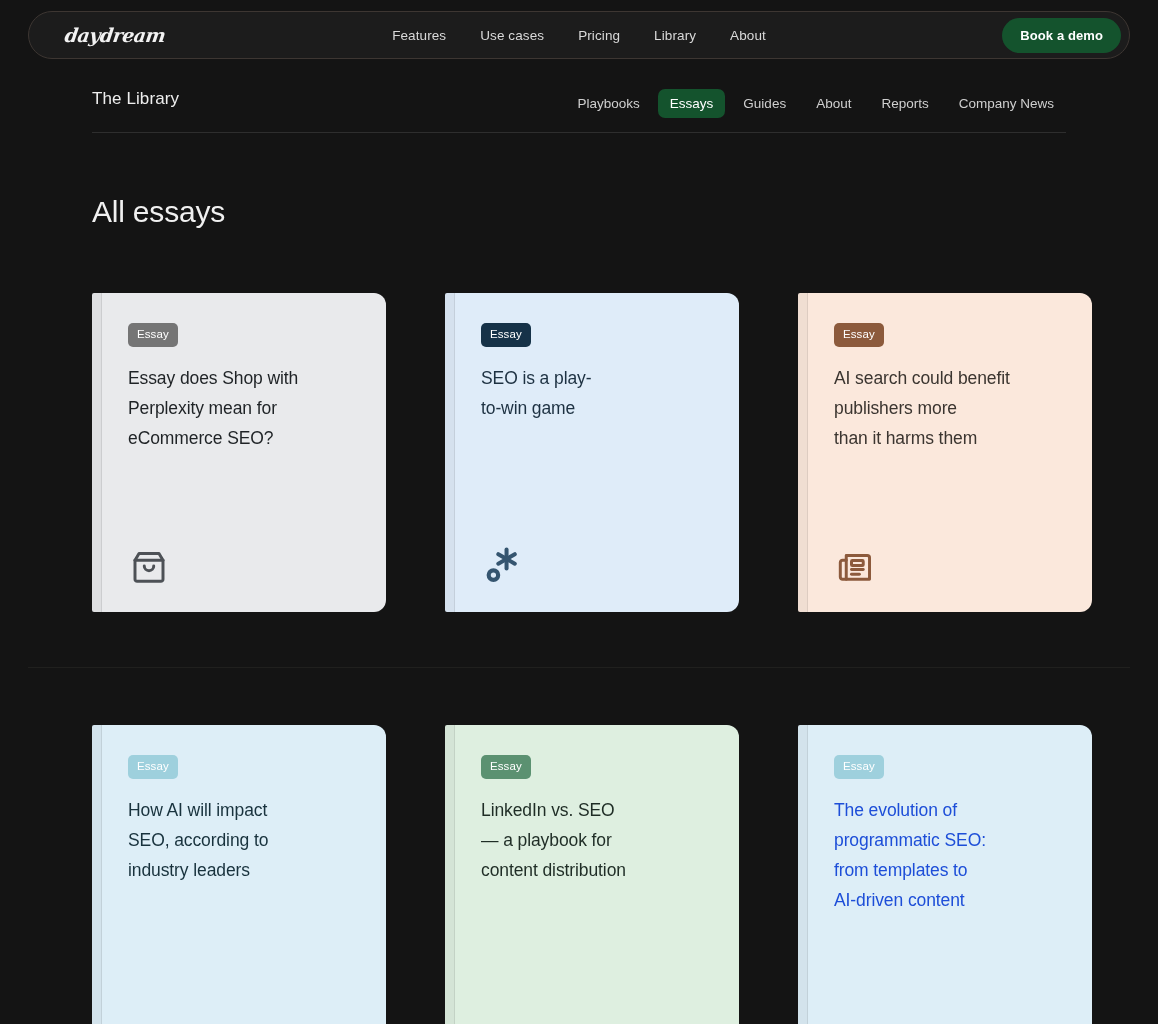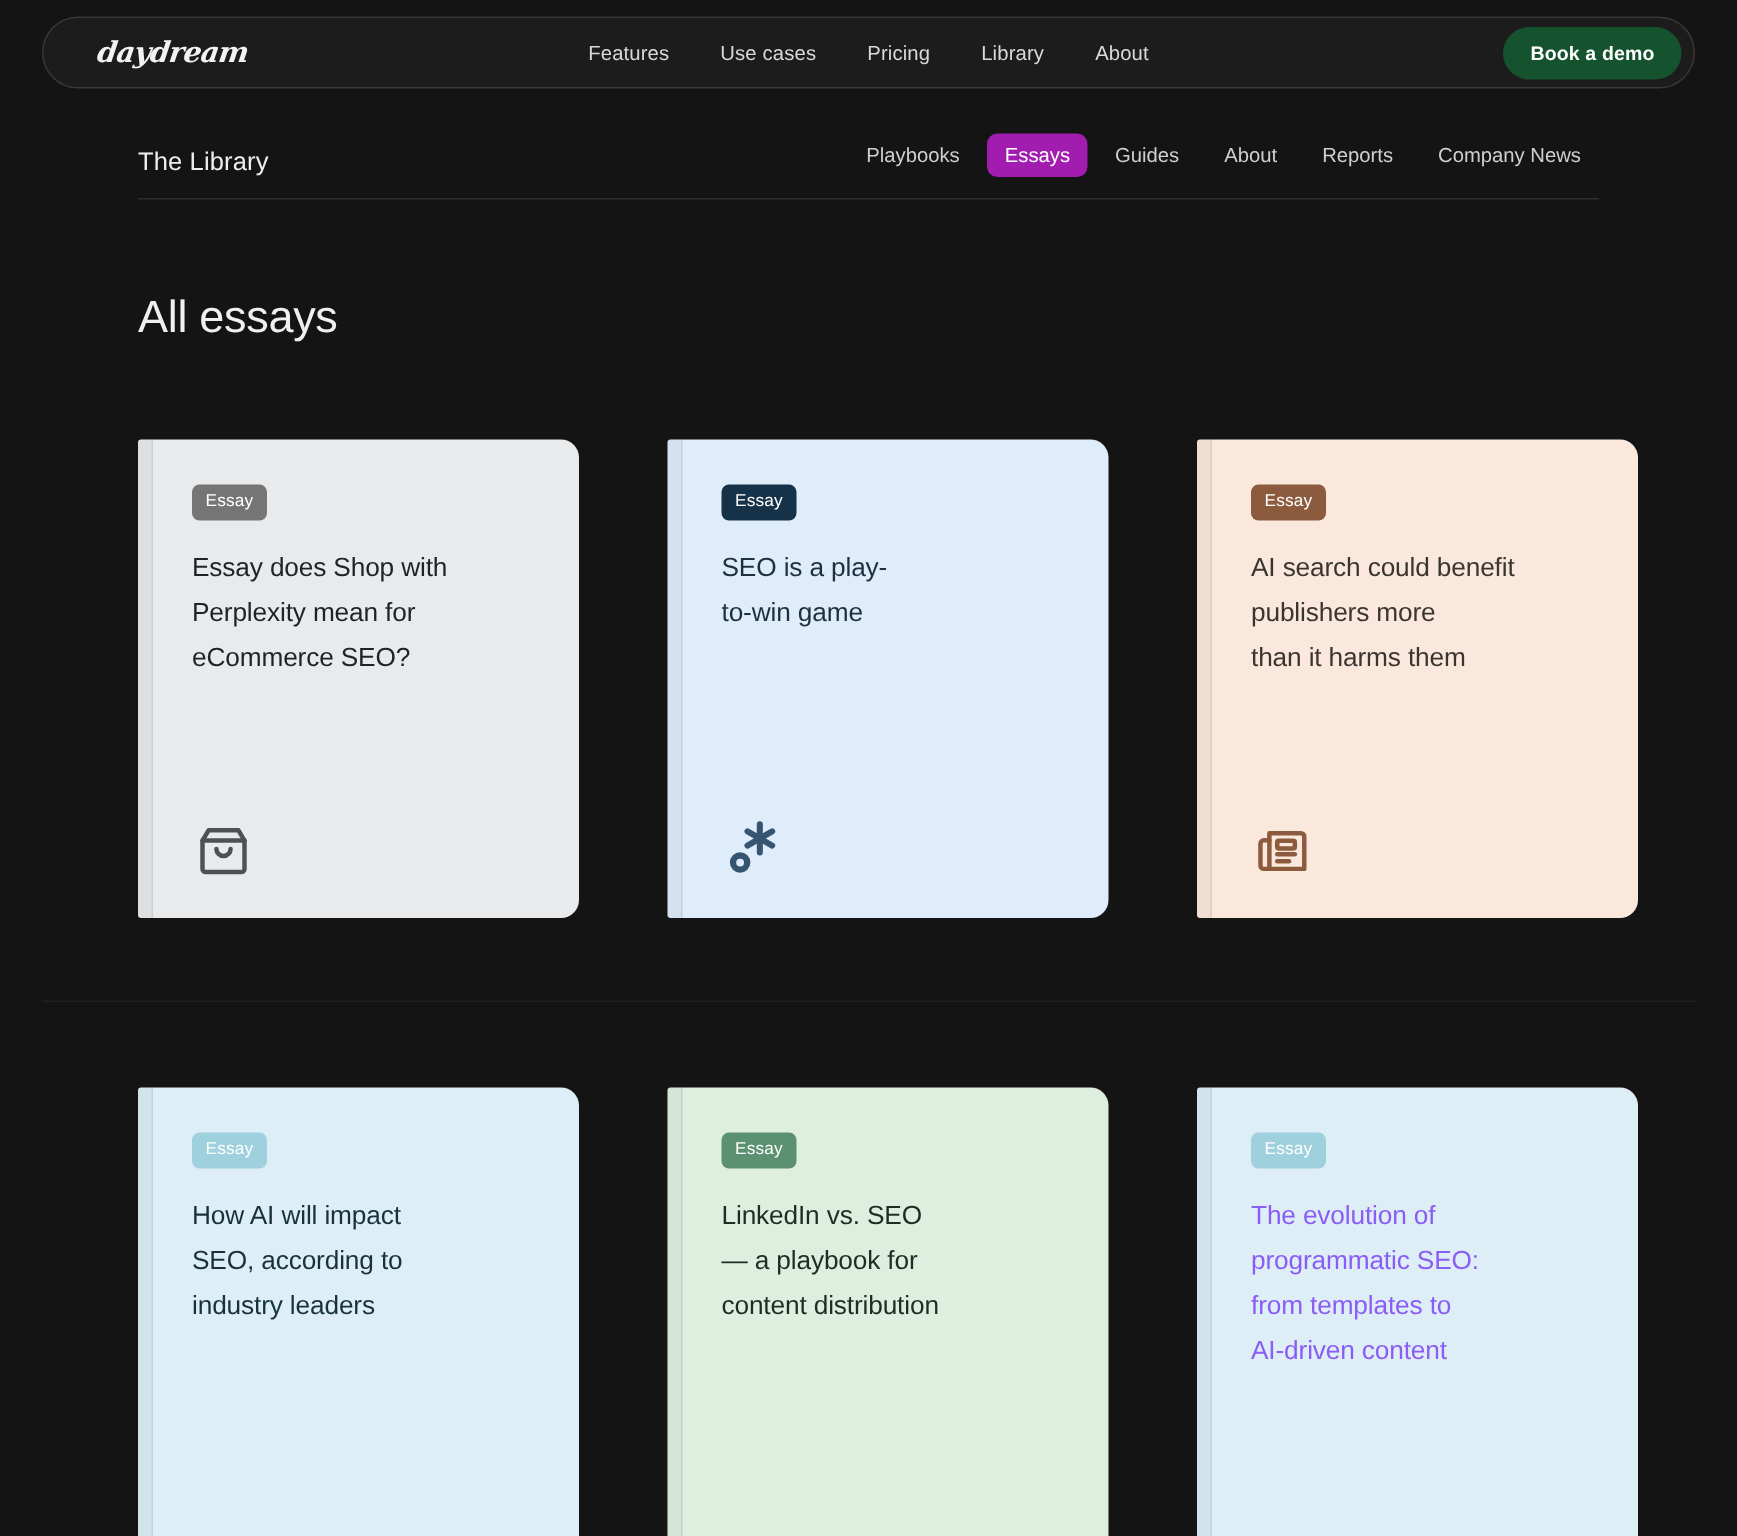--- a/index.html
+++ b/index.html
@@ -71,21 +71,21 @@
     letter-spacing: 0.1px;
   }
 
   
   .subnav-wrap {
     margin: 30px 28px 0 28px;
     padding: 0 64px;
   }
   .subnav {
     display: flex;
-    align-items: flex-end;
+    align-items: flex-start;
     padding-bottom: 14px;
     border-bottom: 1px solid #2e2e2e;
   }
   .subnav-title {
     font-size: 17px;
     color: #eeeeee;
     letter-spacing: 0.1px;
     white-space: nowrap;
   }
   .subnav-tabs {
@@ -96,21 +96,21 @@
   }
   .subnav-tabs a {
     color: #cfcfcf;
     font-size: 13.5px;
     text-decoration: none;
     padding: 7px 12px;
     border-radius: 7px;
     white-space: nowrap;
   }
   .subnav-tabs a.active {
-    background: #a21caf;
+    background: #14532d;
     color: #ffffff;
   }
 
   
   .page-head {
     margin: 62px 28px 16px 28px;
     padding: 0 64px;
   }
   .page-title {
     font-size: 30px;
@@ -280,19 +280,19 @@
 industry leaders</div>
       </div>
       <div class="card" style="background: rgb(222, 239, 224);">
         <span class="badge" style="background: rgb(91, 145, 113); color: rgb(255, 255, 255);">Essay</span>
         <div class="card-title" style="color: rgb(31, 45, 38);">LinkedIn vs. SEO
 — a playbook for
 content distribution</div>
       </div>
       <div class="card" style="background: rgb(221, 238, 247);">
         <span class="badge" style="background: rgb(158, 208, 221); color: rgb(255, 255, 255);">Essay</span>
-        <div class="card-title" style="color: #8b5cf6;">The evolution of
+        <div class="card-title" style="color: #1d4ed8;">The evolution of
 programmatic SEO:
 from templates to
 AI-driven content</div>
       </div>
     </div>
 </section>
 
 </body></html>

